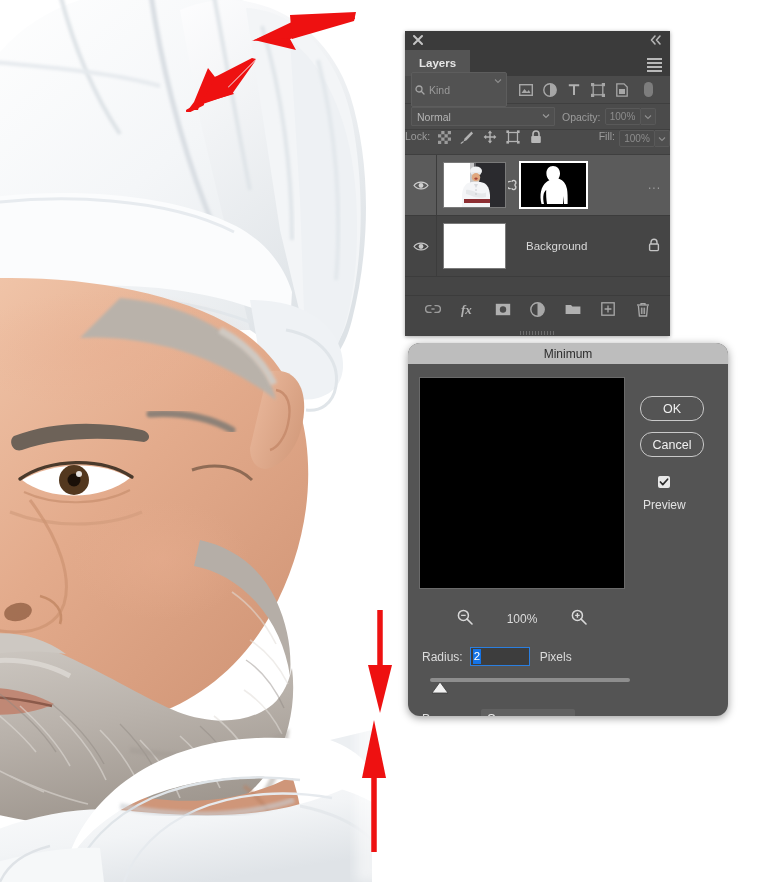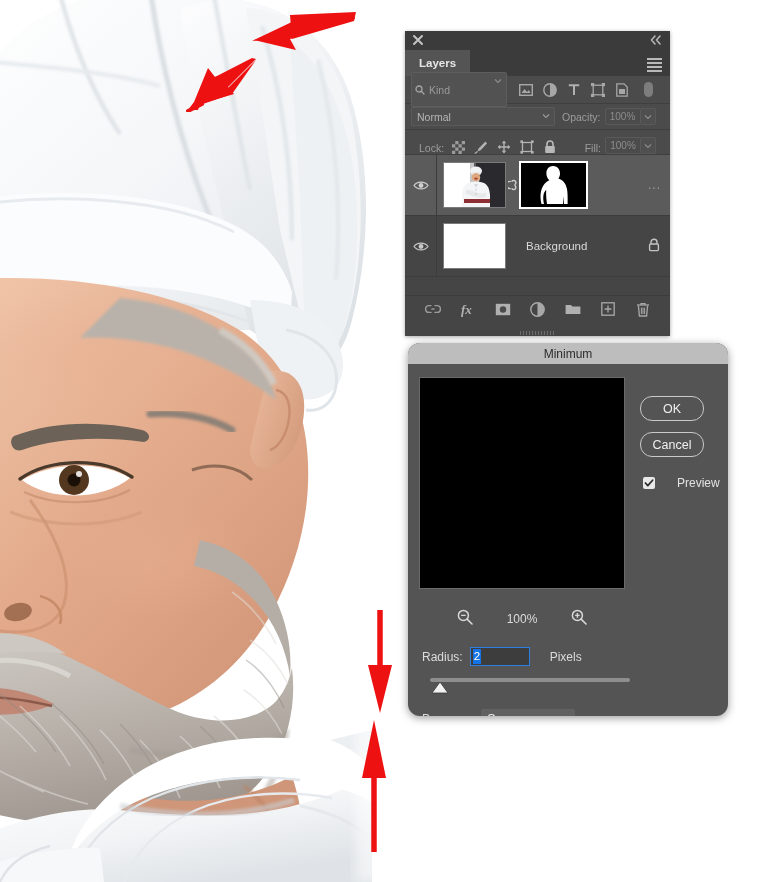--- a/index.html
+++ b/index.html
@@ -57,21 +57,21 @@
   }
   .blend-select .chev{position:absolute;right:4px;top:5px;}
   .lbl{color:#9c9c9c;font-size:10.5px;margin-left:7px;}
   .val-box{
     width:34px;height:15px;background:#4b4b4b;border:1px solid #595959;border-radius:2px;
     color:#8d8d8d;font-size:10px;display:flex;align-items:center;justify-content:center;margin-left:4px;
   }
   .val-chev{width:14px;height:15px;background:#4f4f4f;border:1px solid #595959;border-left:none;
     border-radius:0 2px 2px 0;display:flex;align-items:center;justify-content:center;}
 
-  .lp-lock{height:24px;display:flex;align-items:flex-end;padding:0 14px;background:#4b4b4b;border-bottom:1px solid #3f3f3f;}
+  .lp-lock{height:24px;display:flex;align-items:flex-start;padding:0 0;background:#4b4b4b;border-bottom:1px solid #3f3f3f;}
   .lock-icons{display:flex;align-items:center;gap:9px;margin-left:7px;}
   .lock-icons .li{width:14px;height:14px;display:flex;align-items:center;justify-content:center;}
 
   .lp-list{background:#454545;}
   .layer-row{height:60px;display:flex;align-items:center;position:relative;border-bottom:1px solid #3c3c3c;}
   .layer-row.selected{background:#5b5b5b;}
   .eye-cell{width:31px;height:100%;display:flex;align-items:center;justify-content:center;border-right:1px solid #3c3c3c;}
   .thumb{width:63px;height:46px;background:#fff;border:1px solid #7a7a7a;box-sizing:border-box;overflow:hidden;position:relative;flex:none;margin-left:6px;}
   .link-ico{width:14px;display:flex;align-items:center;justify-content:center;}
   .mask-thumb{width:67px;height:46px;background:#000;box-sizing:border-box;position:relative;flex:none;
@@ -95,32 +95,32 @@
   .md-title{height:21px;background:#bdbdbd;color:#2c2c2c;font-size:12px;
     display:flex;align-items:center;justify-content:center;font-weight:normal;}
   .md-body{position:relative;height:352px;}
   .md-preview{position:absolute;left:11px;top:13px;width:206px;height:212px;background:#000;border:1px solid #6a6a6a;box-sizing:border-box;}
   .md-ok,.md-cancel{
     position:absolute;left:232px;width:62px;height:23px;border:1px solid #c9c9c9;border-radius:12px;
     color:#f0f0f0;font-size:12.5px;display:flex;align-items:center;justify-content:center;background:transparent;
   }
   .md-ok{top:32px;}
   .md-cancel{top:68px;}
-  .md-preview-chk{position:absolute;left:235px;top:112px;display:flex;align-items:center;gap:22px;}
+  .md-preview-chk{position:absolute;left:235px;top:112px;display:flex;align-items:center;gap:10px;flex-direction:column;}
   .chkbox{width:12px;height:12px;background:#e8e8e8;border-radius:2px;display:flex;align-items:center;justify-content:center;}
   .md-zoomrow{position:absolute;left:11px;top:245px;width:206px;display:flex;align-items:center;justify-content:center;gap:34px;}
   .md-zoomrow .zl{color:#dcdcdc;font-size:12px;}
   .md-radiusrow{position:absolute;left:14px;top:283px;display:flex;align-items:center;}
   .md-radiusrow .rl{color:#dcdcdc;font-size:12px;}
   .radius-input{
     width:56px;height:17px;background:#3d3d3d;border:1px solid #2b7fe0;margin-left:7px;
     display:flex;align-items:center;padding-left:2px;
   }
   .radius-input .sel{background:#1473e6;color:#fff;font-size:11.5px;padding:0 1px;line-height:15px;}
-  .px-lbl{margin-left:20px;color:#dcdcdc;font-size:12px;}
+  .px-lbl{margin-left:10px;color:#dcdcdc;font-size:12px;}
   .md-slider{position:absolute;left:14px;top:312px;width:210px;height:16px;}
   .md-slider .track{position:absolute;left:8px;top:2px;width:200px;height:4px;background:#8e8e8e;border-radius:2px;}
   .md-preserve{position:absolute;left:14px;top:345px;display:flex;align-items:center;}
   .md-preserve .pl{color:#dcdcdc;font-size:12px;}
   .preserve-select{
     margin-left:8px;height:19px;background:#616161;border-radius:2px;display:flex;align-items:center;
     padding:0 6px;color:#f0f0f0;font-size:12.5px;gap:6px;
   }
 </style>
 </head>

